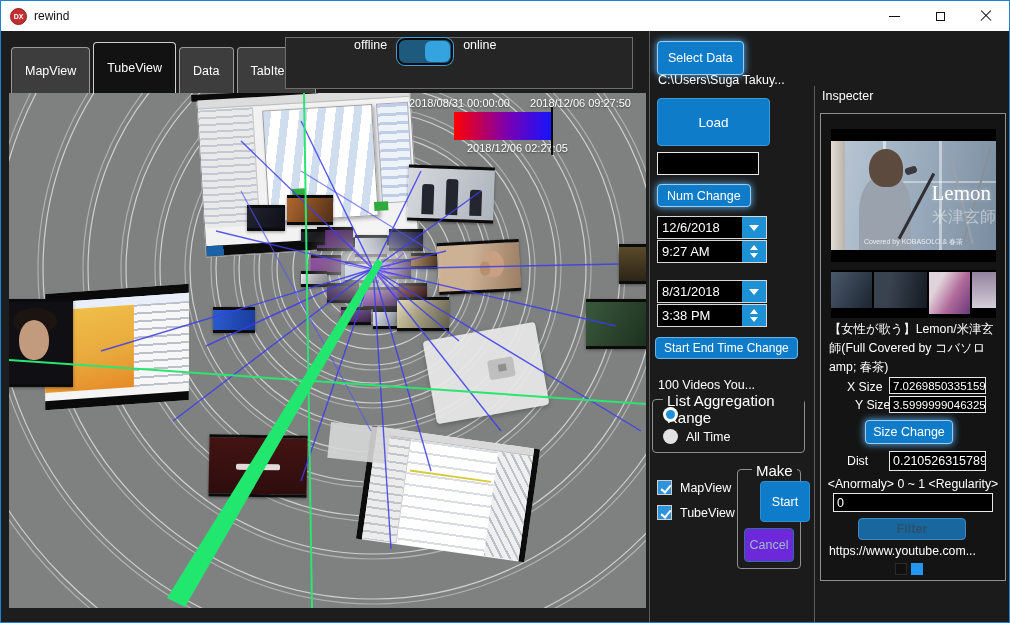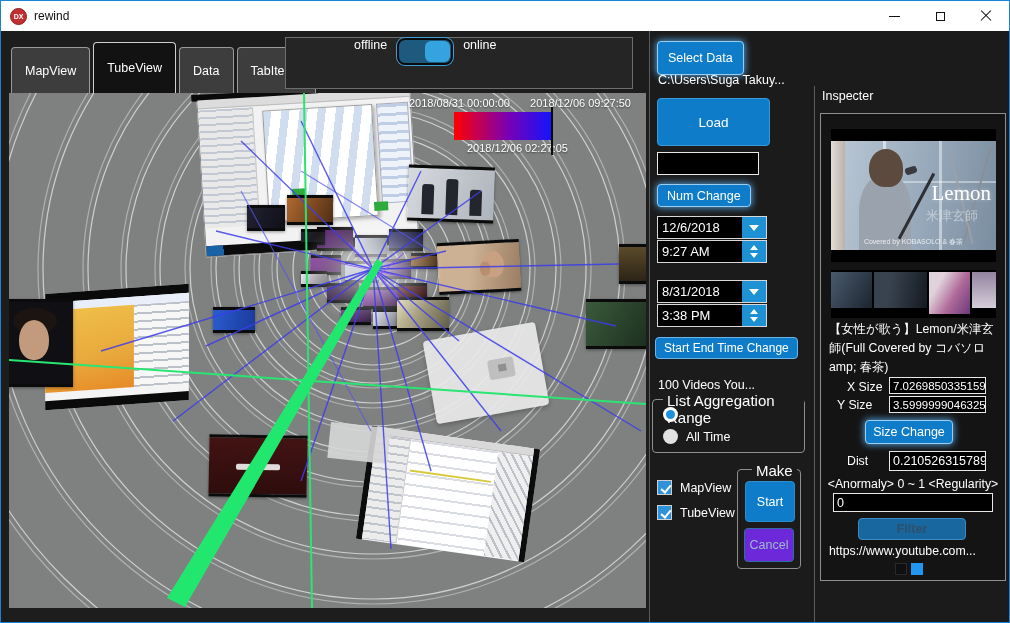--- a/index.html
+++ b/index.html
@@ -142,21 +142,21 @@
   .mt-frame2 { position:absolute; left:108px; top:0; width:3px; height:100%; background:rgba(255,255,255,.45); }
   .mt-frameh { position:absolute; left:40px; top:40px; width:125px; height:2px; background:rgba(255,255,255,.4); }
   .mt-curtain { position:absolute; left:0; top:0; width:14px; height:100%; background:linear-gradient(90deg,#e3ddd6,#b9b2aa); }
   .mt-hair { position:absolute; left:38px; top:8px; width:34px; height:38px; background:#5d4a3e; border-radius:50% 50% 40% 45%; }
   .mt-body { position:absolute; left:28px; top:34px; width:52px; height:80px; background:#9aa3ad; border-radius:45% 40% 0 0; }
   .mt-mic { position:absolute; left:84px; top:28px; width:2.5px; height:74px; background:#2e2e34; transform:rotate(28deg); }
   .mt-michead { position:absolute; left:74px; top:26px; width:12px; height:7px; background:#3a3a40; border-radius:3px; transform:rotate(-18deg); }
   .mt-tripod1 { position:absolute; right:18px; top:4px; width:2px; height:100px; background:#8a8f96; transform:rotate(16deg); }
   .mt-tripod2 { position:absolute; right:34px; top:8px; width:2px; height:96px; background:#9aa0a8; transform:rotate(-14deg); }
   .mt-lemon { position:absolute; right:5px; top:40px; color:#fff; font-size:21px; font-family:"Liberation Serif", serif; text-shadow:0 0 4px rgba(255,255,255,.4); }
-  .mt-artist { position:absolute; right:18px; top:66px; color:rgba(255,255,255,.45); font-size:13px; }
+  .mt-artist { position:absolute; right:0; top:66px; color:rgba(255,255,255,.45); font-size:16px; }
   .mt-credit { position:absolute; left:0; right:0; bottom:3px; text-align:center; color:rgba(255,255,255,.8); font-size:7px; }
   .strip { position:absolute; left:10px; top:156px; width:165px; height:48px; display:flex; align-items:flex-start; gap:2px; background:#000; }
   .st { height:40px; border-top:2px solid #000; border-bottom:2px solid #000; }
   .st1 { width:42px; background:linear-gradient(120deg,#4a5a6c,#1c2530); }
   .st2 { width:53px; background:linear-gradient(100deg,#39434f 30%,#141a22); }
   .st3 { width:42px; height:46px; background:linear-gradient(120deg,#e0d2da 25%,#b06a9a 60%,#6a3a7a); }
   .st4 { width:24px; background:linear-gradient(#93839f,#d5cdd9); }
   .insp-title-text { position:absolute; left:8px; top:206px; width:172px; color:#fff; font-size:12.3px; line-height:1.55; }
   .ifield { position:absolute; background:#000; border:1px solid #e8e8e8; color:#fff; font-size:11.5px; display:flex; align-items:center; padding-left:3px; white-space:nowrap; overflow:hidden; }
   .ilabel { position:absolute; color:#fff; font-size:12.3px; }
@@ -416,21 +416,21 @@
         <span class="checkbox"></span>
         <span class="label">MapView</span>
       </div>
       <div class="check-row" style="left:7px;top:474px;">
         <span class="checkbox"></span>
         <span class="label">TubeView</span>
       </div>
 
       <div class="groupbox" style="left:87px;top:438px;width:64px;height:100px;">
         <span class="gb-title" style="left:14px;">Make</span>
-        <div class="btn makebtn" style="left:7px;top:11px;width:50px;height:41px;border-color:#2d8fd0;">Start</div>
+        <div class="btn makebtn" style="left:22px;top:11px;width:50px;height:41px;border-color:#2d8fd0;">Start</div>
         <div class="btn makebtn cancel" style="left:6px;top:58px;width:50px;height:34px;">Cancel</div>
       </div>
 
       <div class="divider-v"></div>
       <div class="label rp-abs" style="left:172px;top:58px;">Inspecter</div>
 
       <div class="insp-panel">
         <div class="main-thumb">
           <div class="mt-scene">
             <div class="mt-curtain"></div>
@@ -453,21 +453,21 @@
           <div class="st st1"></div>
           <div class="st st2"></div>
           <div class="st st3"></div>
           <div class="st st4"></div>
         </div>
 
         <div class="insp-title-text">【女性が歌う】Lemon/米津玄師(Full Covered by コバソロ amp; 春茶)</div>
 
         <div class="ilabel" style="left:26px;top:266px;">X Size</div>
         <div class="ifield" style="left:68px;top:263px;width:97px;height:17px;">7.0269850335159</div>
-        <div class="ilabel" style="left:16px;top:284px;">Y Size</div>
+        <div class="ilabel" style="left:34px;top:284px;">Y Size</div>
         <div class="ifield" style="left:68px;top:282px;width:97px;height:17px;">3.5999999046325</div>
 
         <div class="btn glow" style="position:absolute;left:44px;top:306px;width:88px;height:24px;">Size Change</div>
 
         <div class="ilabel" style="left:26px;top:340px;">Dist</div>
         <div class="ifield" style="left:68px;top:337px;width:97px;height:20px;font-size:12.5px;">0.2105263157894</div>
 
         <div class="ilabel" style="left:0;top:363px;width:184px;text-align:center;">&lt;Anormaly&gt; 0 ~ 1 &lt;Regularity&gt;</div>
         <div class="ifield" style="left:12px;top:379px;width:160px;height:19px;font-size:12.5px;">0</div>
 

